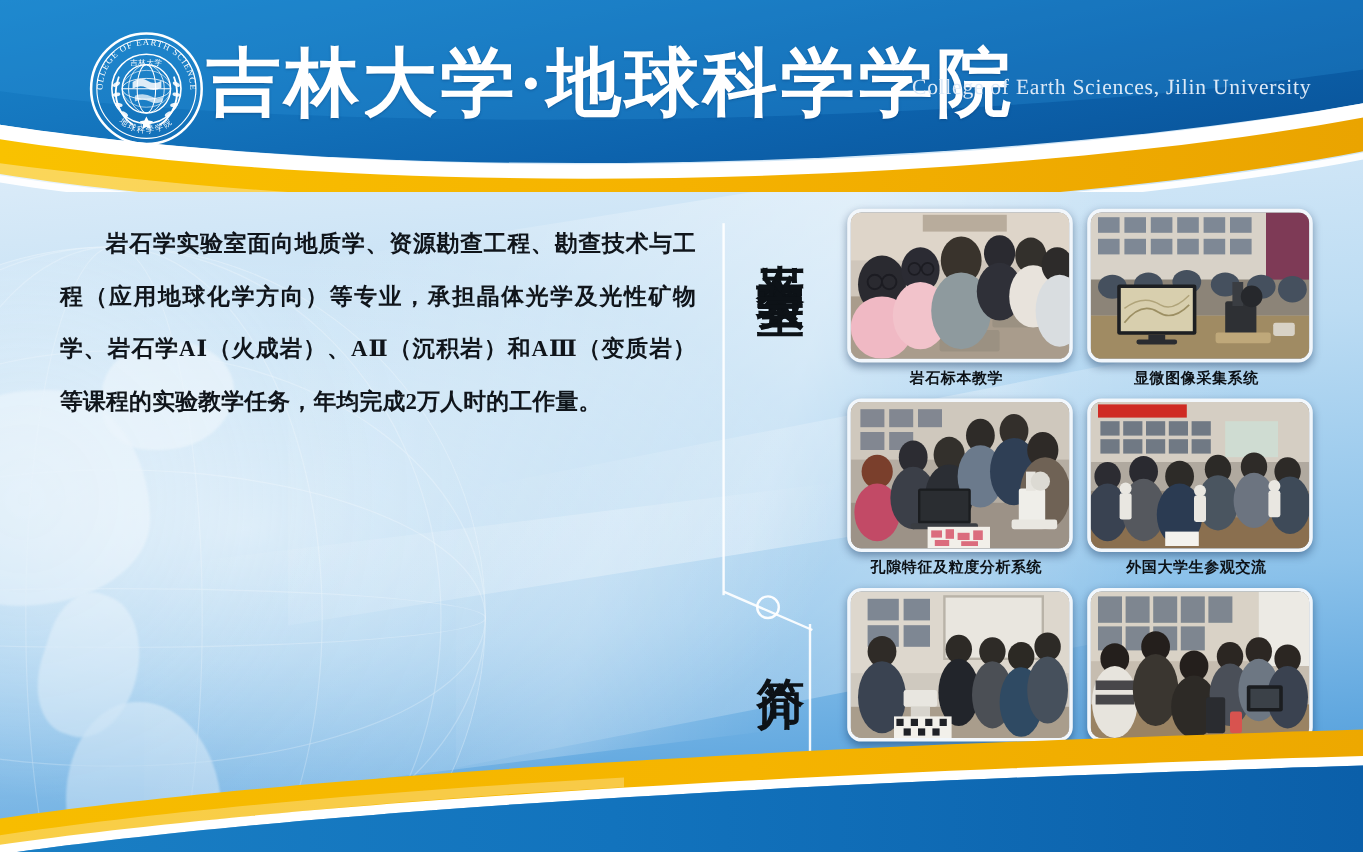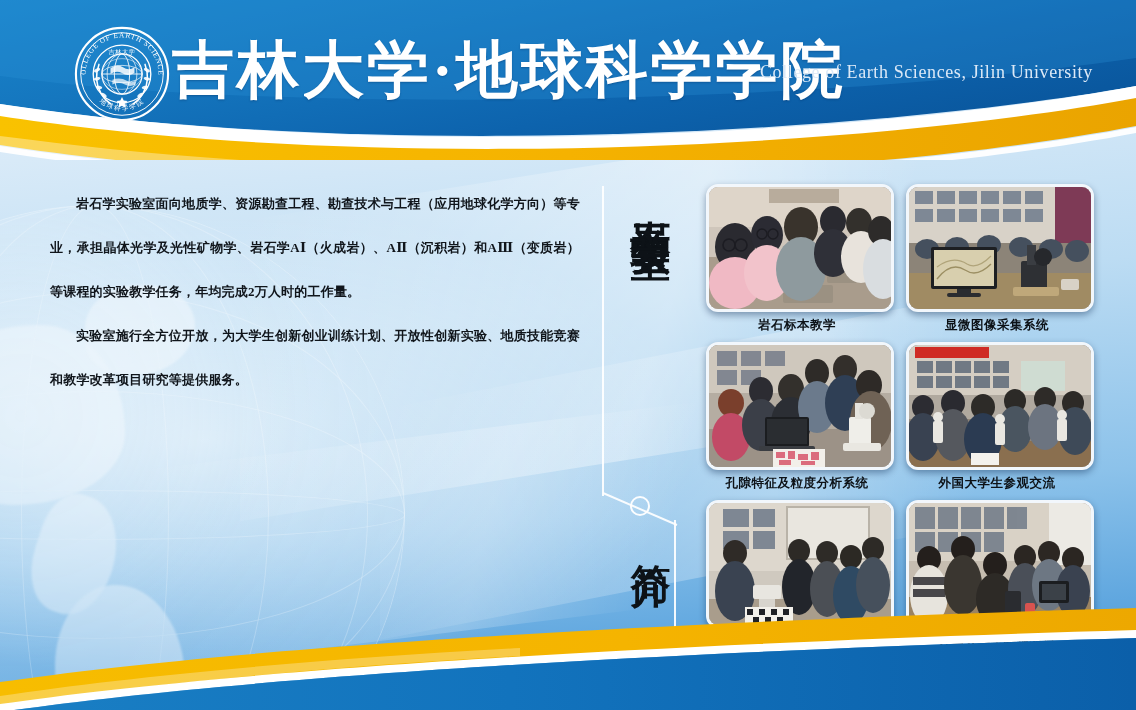--- a/index.html
+++ b/index.html
@@ -49,21 +49,21 @@
   .title-en{
     position:absolute;left:760px;top:62px;
     color:#dce9f7;font-size:18px;letter-spacing:.6px;white-space:nowrap;
     font-family:"Liberation Serif","DejaVu Serif",serif;
   }
   
   .footer-wrap{position:absolute;left:0;bottom:0;width:1136px;height:110px;overflow:hidden;}
   
   .textcol{
     position:absolute;left:50px;top:182px;width:530px;
-    color:#10151b;font-size:13px;line-height:44px;text-align:justify;
+    color:#10151b;font-size:19px;line-height:44px;text-align:justify;
     font-family:"Liberation Serif","DejaVu Serif",serif;font-weight:700;
     letter-spacing:.2px;
   }
   .textcol p{margin:0;text-indent:2em;}
   
   .vtitle-zone{position:absolute;left:588px;top:176px;width:106px;height:462px;}
   .vline{position:absolute;background:rgba(255,255,255,.92);}
   .vline.a{left:14px;top:10px;width:2px;height:310px;}
   .vline.b{left:86px;top:344px;width:2px;height:118px;}
   .vdiag{position:absolute;left:14px;top:316px;width:76px;height:34px;}
@@ -75,21 +75,21 @@
     font-size:40px;line-height:52px;color:#0d1217;font-weight:700;letter-spacing:4px;
     font-family:"Liberation Serif","DejaVu Serif",serif;
   }
   .vtext2{
     position:absolute;left:26px;top:356px;width:62px;
     writing-mode:vertical-rl;text-orientation:upright;
     font-size:40px;line-height:52px;color:#0d1217;font-weight:700;letter-spacing:4px;
     font-family:"Liberation Serif","DejaVu Serif",serif;
   }
   
-  .grid-photos{position:absolute;left:706px;top:184px;width:390px;height:460px;}
+  .grid-photos{position:absolute;left:706px;top:174px;width:390px;height:460px;}
   .cell{position:absolute;width:182px;}
   .c0{left:0;top:0;}    .c1{left:200px;top:0;}
   .c2{left:0;top:158px;}.c3{left:200px;top:158px;}
   .c4{left:0;top:316px;}.c5{left:200px;top:316px;}
   .photo{
     position:relative;width:182px;height:122px;border-radius:12px;overflow:hidden;
     border:3px solid #f2f7fc;box-shadow:0 3px 7px rgba(0,30,70,.40);
     background:#8a8f94;
   }
   .photo svg{display:block;width:100%;height:100%;}
@@ -195,21 +195,20 @@
       <text x="50" y="29" font-size="6.4" fill="#ffffff" text-anchor="middle" letter-spacing="0.6" font-family="'Liberation Serif',serif">吉林大学</text>
       <text x="50" y="83.5" font-size="4.6" fill="#ffffff" text-anchor="middle" letter-spacing="0.6" font-family="'Liberation Serif',serif">1946</text>
     </svg>
 
     <div class="title-cn">吉林大学·地球科学学院</div>
     <div class="title-en">College of Earth Sciences, Jilin University</div>
   </div>
 
   <div class="textcol">
     <p>岩石学实验室面向地质学、资源勘查工程、勘查技术与工程（应用地球化学方向）等专业，承担晶体光学及光性矿物学、岩石学AⅠ（火成岩）、AⅡ（沉积岩）和AⅢ（变质岩）等课程的实验教学任务，年均完成2万人时的工作量。</p>
-    <p>实验室施行全方位开放，为大学生创新创业训练计划、开放性创新实验、地质技能竞赛和教学改革项目研究等提供服务。</p>
   </div>
 
   <div class="vtitle-zone">
     <div class="vline a"></div>
     <svg class="vdiag" viewBox="0 0 76 34">
       <path d="M1,1 L75,33" stroke="#ffffff" stroke-width="2" fill="none" opacity="0.92"></path>
     </svg>
     <div class="vcirc"></div>
     <div class="vline b"></div>
     <div class="vtext">岩石学实验室</div>

